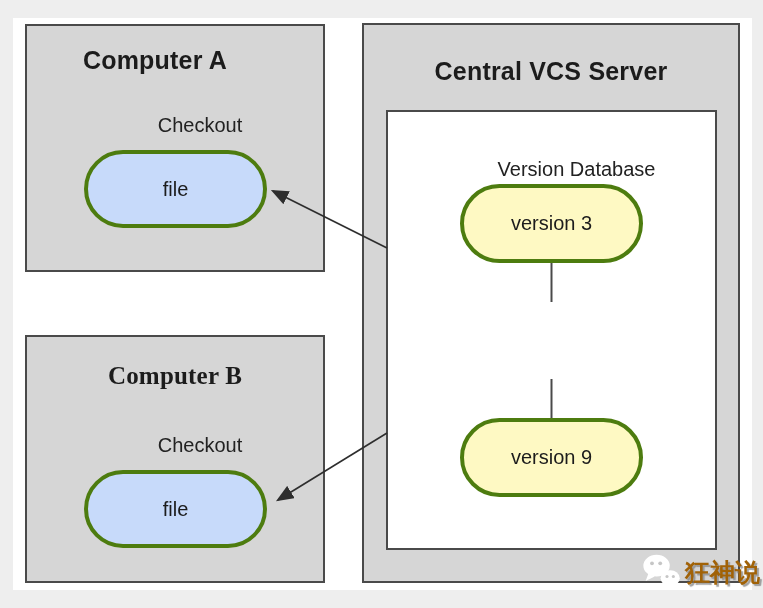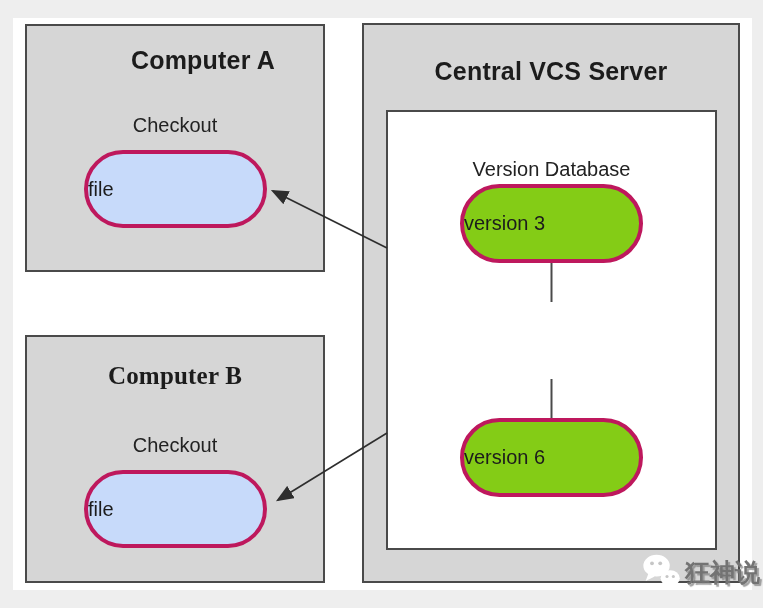--- a/index.html
+++ b/index.html
@@ -32,65 +32,66 @@
     border:2px solid #4a4a4a;
     box-sizing:border-box;
   }
   .title {
     position:absolute;
     text-align:center;
     font-weight:bold;
     font-size:25px;
     letter-spacing:0.2px;
   }
-  .title-a      { left:25px;  width:260px; top:46px;padding-left:48px; }
+  .title-a      { left:25px;  width:260px; top:46px; }
   .title-b      { left:25px;  width:300px; top:362px;font-family:Liberation Serif, serif; }
   .title-server { left:362px; width:378px; top:57px;text-align:center; }
   .small-label {
     position:absolute;
     text-align:center;
     font-size:20px;
     color:#222222;
+    padding-left:25px;
   }
   .checkout-a { left:25px;  width:300px; top:114px; }
   .checkout-b { left:25px;  width:300px; top:434px; }
   .db-title   { left:386px; width:331px; top:145px;margin-top:13px; }
   .pill {
     position:absolute;
     box-sizing:border-box;
-    border:4px solid #be185d;
+    border:4px solid #4d7c0f;
     border-radius:40px;
     display:flex;
     align-items:center;
-    justify-content:flex-start;
+    justify-content:center;
     font-size:20px;
     color:#1c1c1c;
   }
   .pill-file    { background:#c7dafa; left:84px; width:183px; height:78px; }
   .pill-file-a  { top:150px; }
   .pill-file-b  { top:470px; }
-  .pill-version { background:#84cc16; left:460px; width:183px; height:79px; }
+  .pill-version { background:#fef9c3; left:460px; width:183px; height:79px; }
   .pill-v3 { top:184px; }
   .pill-v2 { top:301px; }
   .pill-v1 { top:418px; }
   .connector-layer {
     position:absolute; left:0; top:0;
     width:763px; height:608px;
     pointer-events:none;
   }
   .watermark {
     position:absolute; left:642px; top:551px;
     width:118px; height:42px;
     display:flex; align-items:center;
     pointer-events:none;
   }
   .watermark-text {
     font-size:25px;
     font-weight:bold;
-    color:#737373;
+    color:#a16207;
     text-shadow:2px 2px 1px rgba(130,130,130,0.75);
     white-space:nowrap;
     margin-left:3px;
   }
 </style>
 </head>
 <body>
 
 <div class="page">
   <div class="canvas"></div>
@@ -111,21 +112,21 @@
 
   <div class="node-box box-server"></div>
   <div class="title title-server">Central VCS Server</div>
   <div class="box-version-db"></div>
   <div class="small-label db-title">Version Database</div>
 
   <div class="pill pill-version pill-v3">
     <span>version 3</span>
   </div>
   <div class="pill pill-version pill-v1">
-    <span>version 6</span>
+    <span>version 9</span>
   </div>
 
   <svg class="connector-layer" viewBox="0 0 763 608">
     <defs>
       <marker id="ah" markerWidth="11" markerHeight="9" refX="9.5" refY="4.5" orient="auto">
         <path d="M0,0 L11,4.5 L0,9 z" fill="#2e2e2e"></path>
       </marker>
     </defs>
     <line x1="551.5" y1="263" x2="551.5" y2="302" stroke="#4a4a4a" stroke-width="2"></line>
     <line x1="551.5" y1="379" x2="551.5" y2="418" stroke="#4a4a4a" stroke-width="2"></line>

